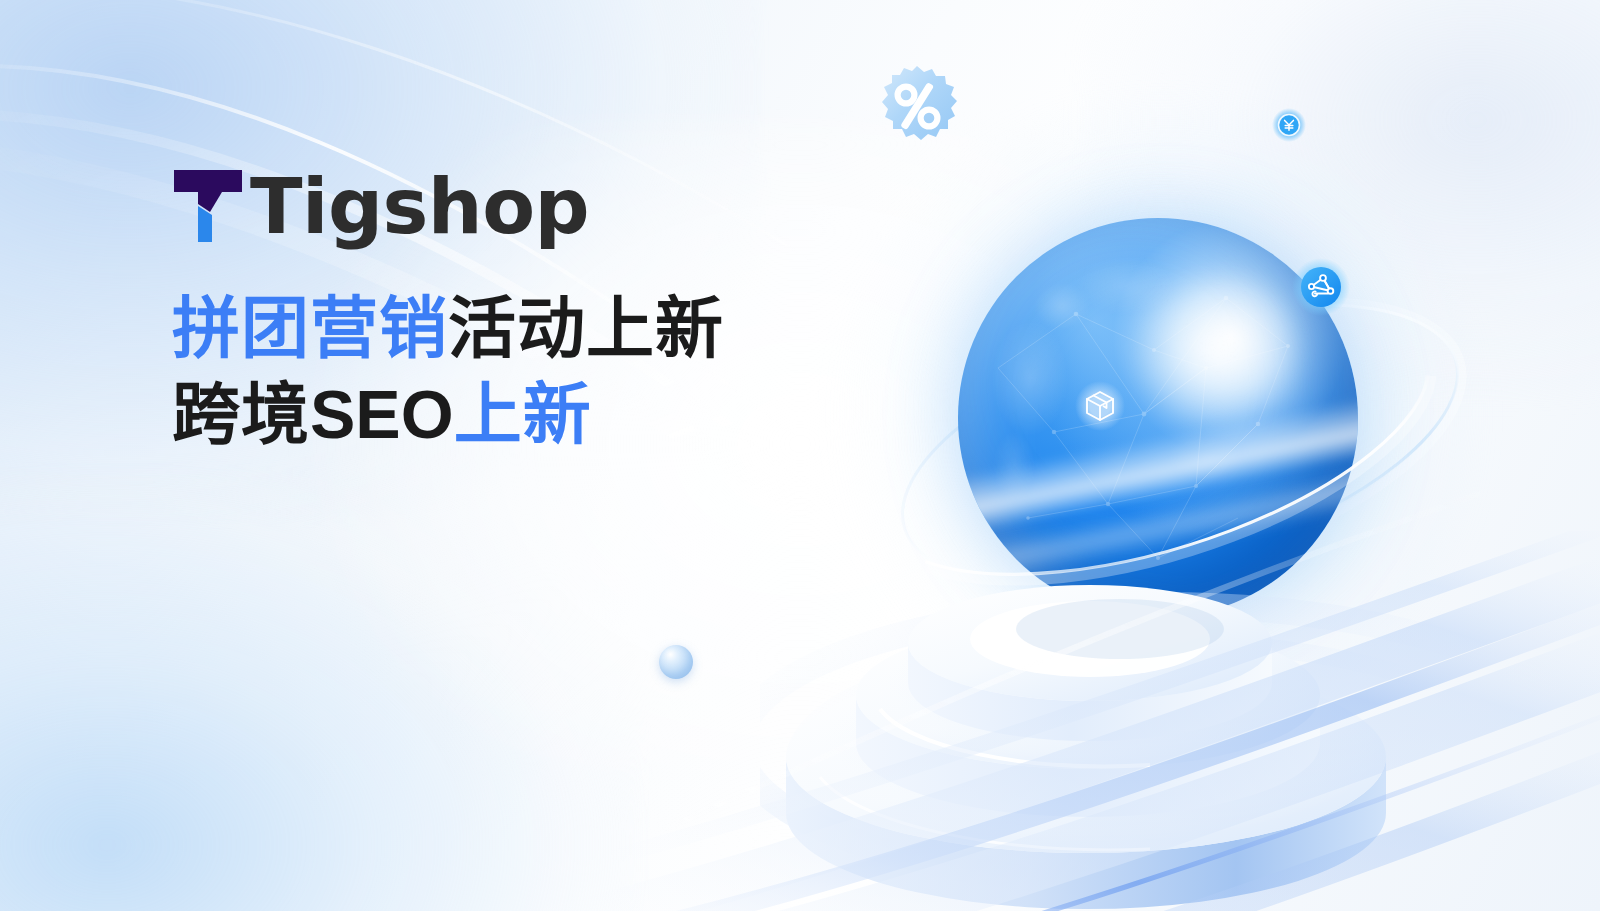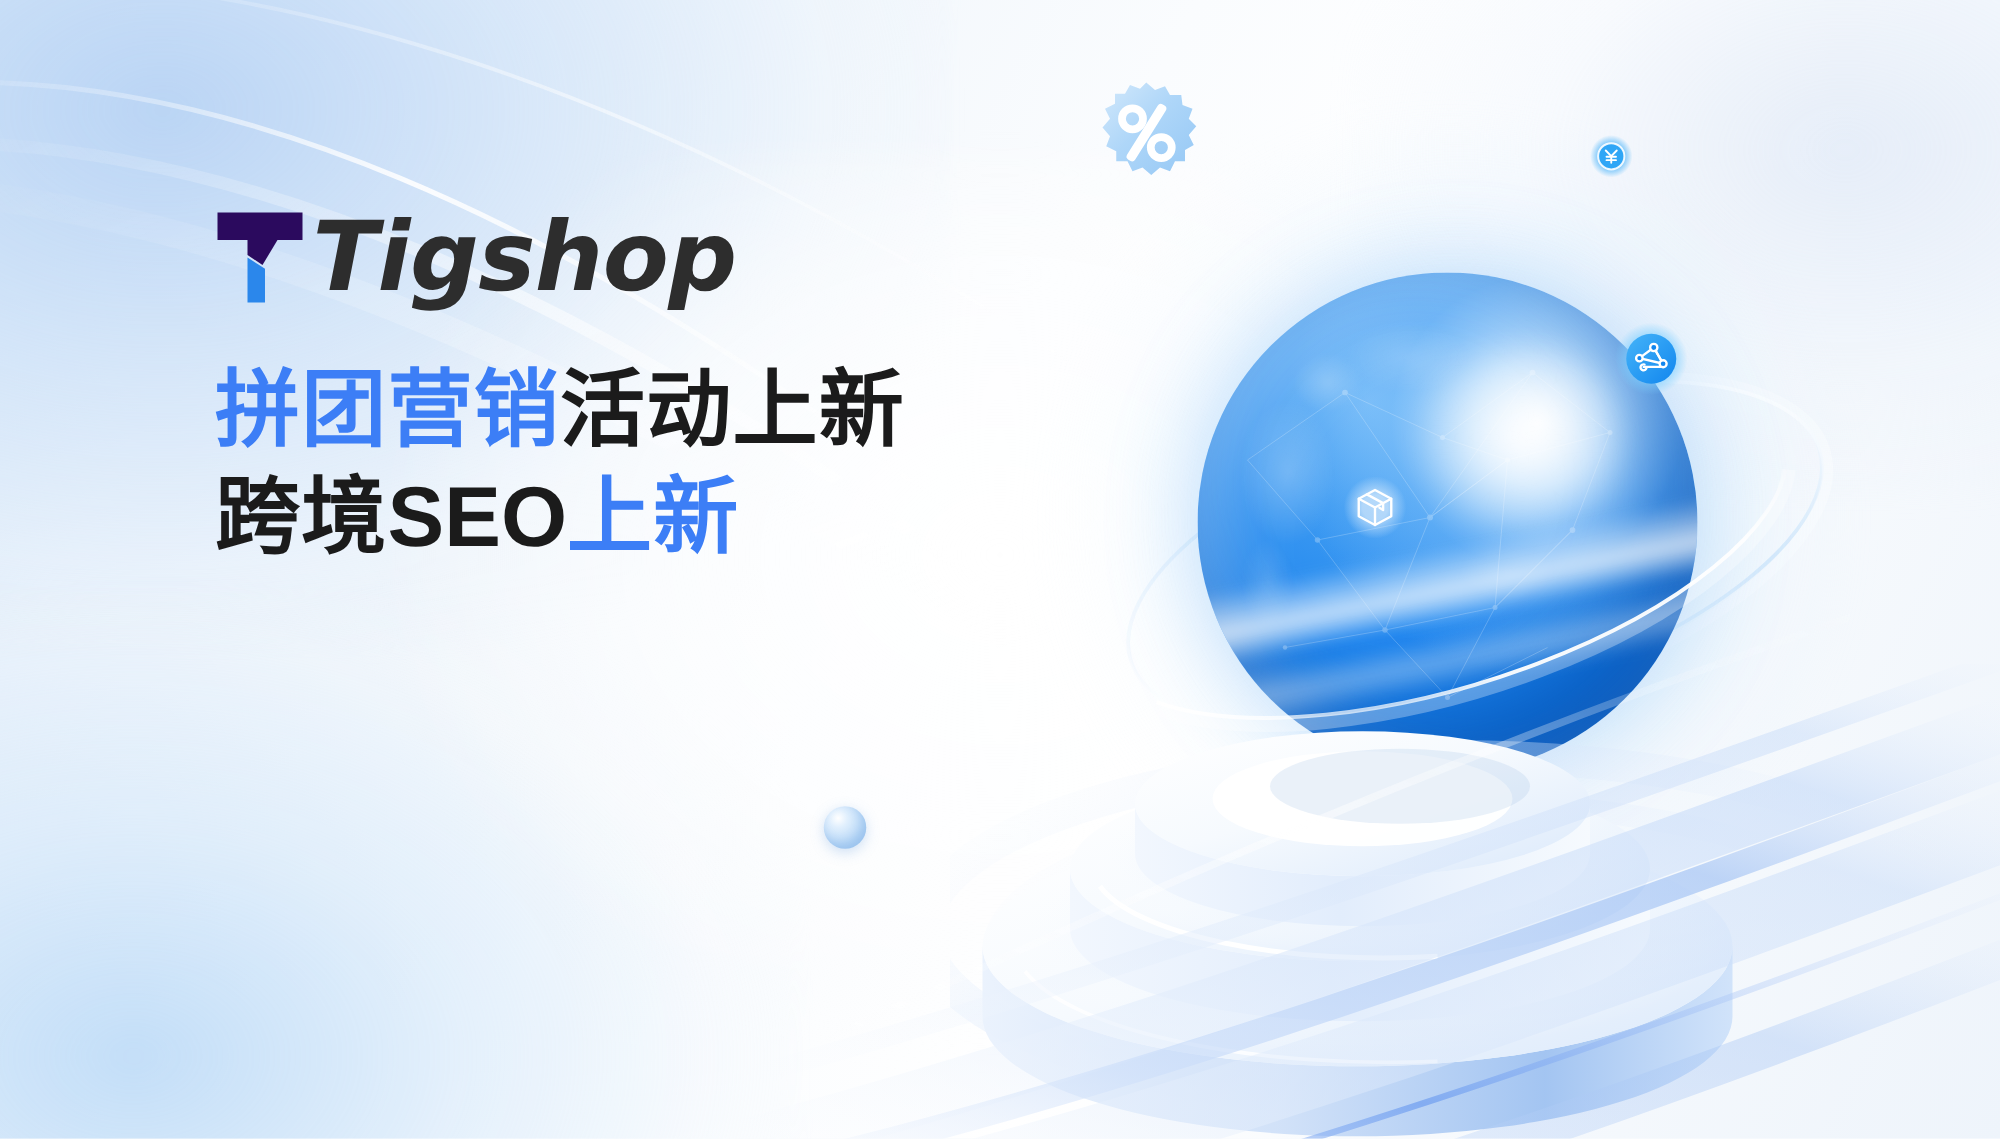--- a/index.html
+++ b/index.html
@@ -263,21 +263,20 @@
   .logo-mark { flex: 0 0 auto; width: 76px; height: 80px; }
 
   .logo-word {
     font-size: 77px;
     font-weight: 700;
     letter-spacing: -0.5px;
     color: #2d2d2d;
     line-height: 1;
     margin-left: -4px;
     font-family: "DejaVu Sans", "Liberation Sans", sans-serif;
-    font-style: italic;
   }
 
   .headlines { margin-top: 34px; }
 
   .headline {
     font-size: 68px;
     font-weight: 800;
     line-height: 1.26;
     letter-spacing: 1px;
     white-space: nowrap;

